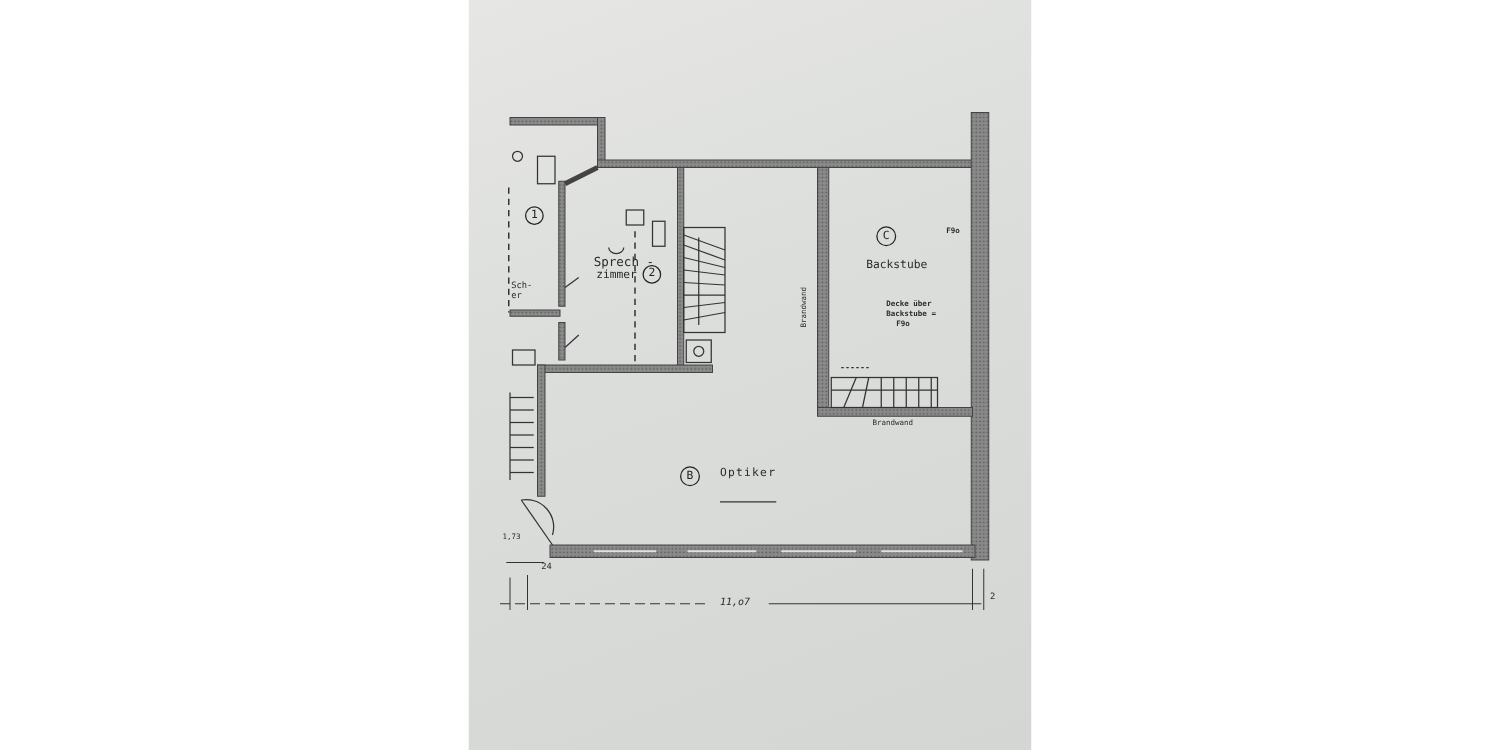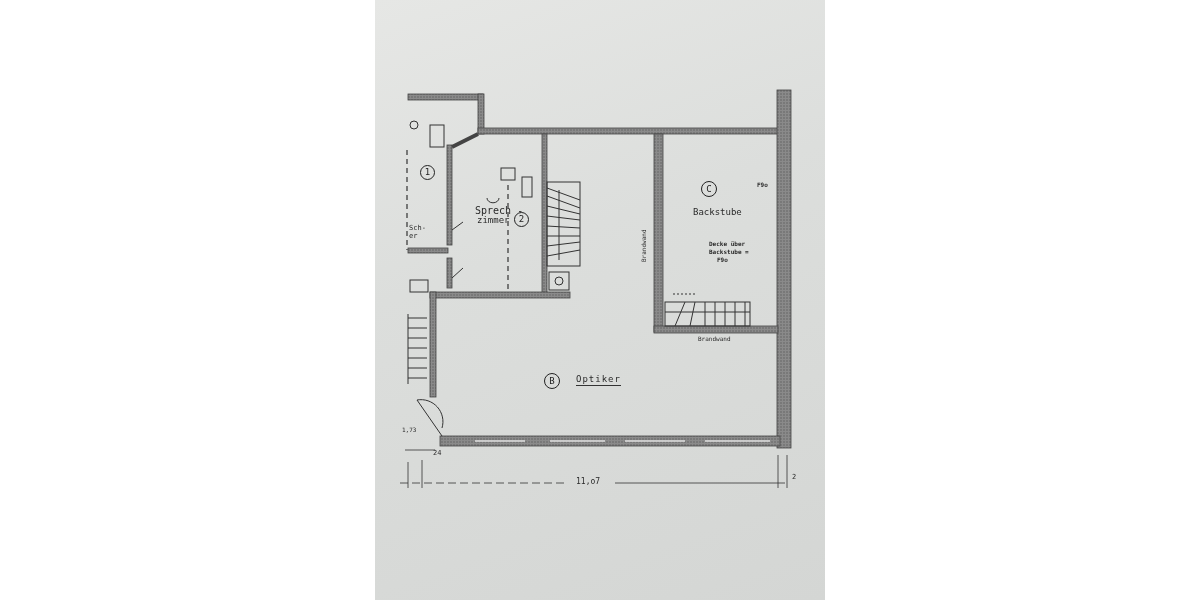--- a/index.html
+++ b/index.html
@@ -142,28 +142,28 @@
 
 <div class="lbl" style="left:409px;top:224px;font-size:7px;line-height:8px;white-space:pre;">Sch-
 er</div>
 <div class="circ" style="left:420px;top:165px;">1</div>
 
 <div class="lbl" style="left:475px;top:206px;font-size:10px;">Sprech -</div>
 <div class="lbl" style="left:477px;top:216px;font-size:9px;">zimmer</div>
 <div class="circ" style="left:514px;top:212px;">2</div>
 
 <div class="circ" style="left:544px;top:373px;width:14px;height:14px;line-height:14px;">B</div>
-<div class="lbl" style="left:576px;top:375px;font-size:9px;letter-spacing:1px;border-bottom:1.5px solid #333;padding-bottom:1px;">Optiker</div>
+<div class="lbl" style="left:576px;top:375px;font-size:9px;letter-spacing:1px;border-bottom:1.5px solid #333;padding-bottom:17px;">Optiker</div>
 
 <div class="circ" style="left:701px;top:181px;width:14px;height:14px;line-height:14px;">C</div>
 <div class="lbl" style="left:693px;top:208px;font-size:9px;">Backstube</div>
 <div class="lbl" style="left:709px;top:241px;font-size:6px;font-weight:bold;">Decke über</div>
 <div class="lbl" style="left:709px;top:249px;font-size:6px;font-weight:bold;">Backstube =</div>
 <div class="lbl" style="left:717px;top:257px;font-size:6px;font-weight:bold;">F9o</div>
 <div class="lbl" style="left:757px;top:182px;font-size:6px;font-weight:bold;">F9o</div>
 
 <div class="lbl" style="left:641px;top:262px;font-size:6px;transform:rotate(-90deg);transform-origin:left top;">Brandwand</div>
 <div class="lbl" style="left:698px;top:336px;font-size:6px;">Brandwand</div>
 
 <div class="lbl" style="left:433px;top:450px;font-size:7px;">24</div>
-<div class="lbl" style="left:576px;top:478px;font-size:8px;">11,o7</div>
+<div class="lbl" style="left:576px;top:478px;font-size:8px;font-style:italic;">11,o7</div>
 <div class="lbl" style="left:792px;top:474px;font-size:7px;">2</div>
 <div class="lbl" style="left:402px;top:427px;font-size:6px;">1,73</div>
 
 </body></html>

